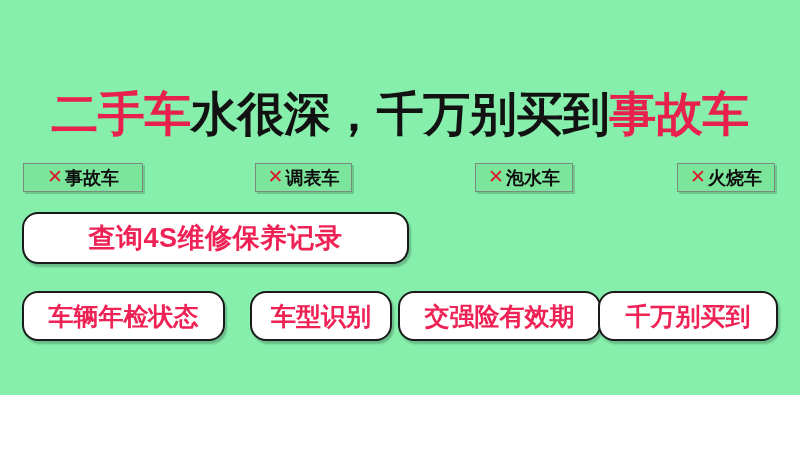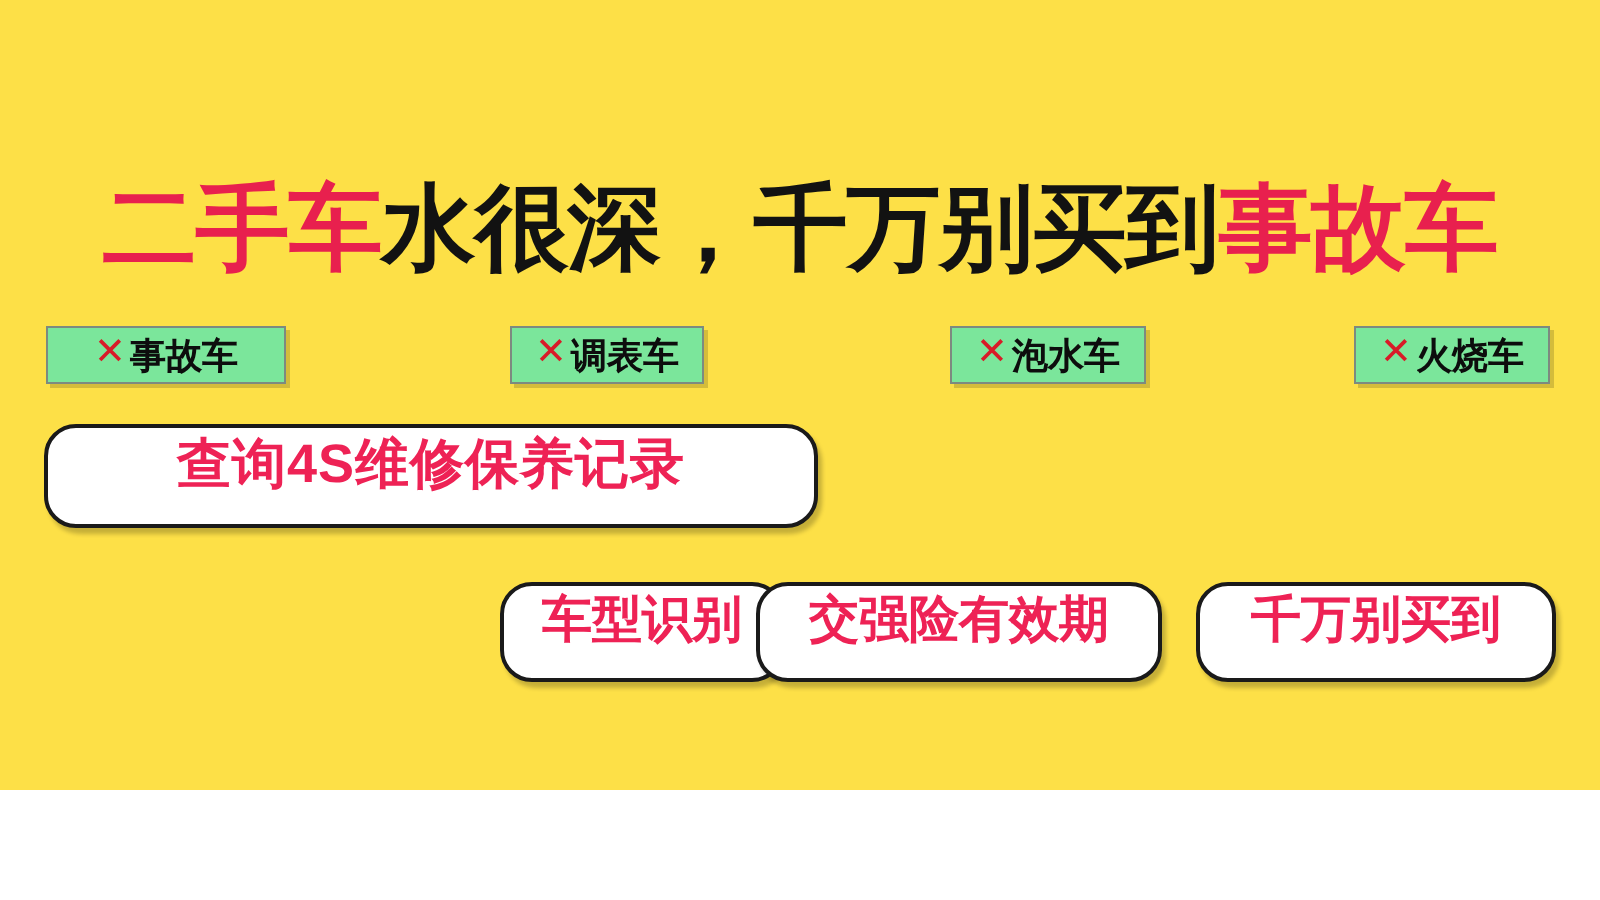--- a/index.html
+++ b/index.html
@@ -12,21 +12,21 @@
     height: 450px;
     overflow: hidden;
     font-family: "Liberation Sans", "DejaVu Sans", sans-serif;
     -webkit-font-smoothing: antialiased;
   }
 
   #poster {
     position: relative;
     width: 800px;
     height: 395px;
-    background: #fde047;
+    background: #86efac;
   }
 
   
   .headline {
     position: absolute;
     left: 0;
     top: 88px;
     width: 800px;
     text-align: center;
     font-size: 47px;
@@ -92,21 +92,21 @@
 
   
   .pill {
     position: absolute;
     box-sizing: border-box;
     background: #ffffff;
     border: 2px solid #1a1a1a;
     border-radius: 16px;
     box-shadow: 2px 3px 2px rgba(0,0,0,0.22);
     display: flex;
-    align-items: flex-start;
+    align-items: center;
     justify-content: center;
     white-space: nowrap;
     color: #EE2255;
     font-weight: 700;
   }
 
   
   .pill.large {
     top: 212px;
     height: 52px;
@@ -118,21 +118,21 @@
 
   
   .pill.small {
     top: 291px;
     height: 50px;
     font-size: 25px;
     letter-spacing: 0px;
   }
   .pill.s0 { left: 22px;  width: 203px; }
   .pill.s1 { left: 250px; width: 142px; }
-  .pill.s2 { left: 378px; width: 203px; }
+  .pill.s2 { left: 398px; width: 203px; }
   .pill.s3 { left: 598px; width: 180px; }
 </style>
 </head>
 <body>
 
 <div id="poster">
 
   <div class="headline">
     <span class="seg red">二手车</span><span class="seg black">水很深，千万别买到</span><span class="seg red">事故车</span>
   </div>
@@ -159,20 +159,23 @@
       <span class="blabel">火烧车</span>
     </div>
 
   </div>
 
   <div class="pill large q0">
     <span>查询4S维修保养记录</span>
   </div>
 
 
+  <div class="pill small s0">
+    <span>车辆年检状态</span>
+  </div>
 
   <div class="pill small s1">
     <span>车型识别</span>
   </div>
 
   <div class="pill small s2">
     <span>交强险有效期</span>
   </div>
 
   <div class="pill small s3">

